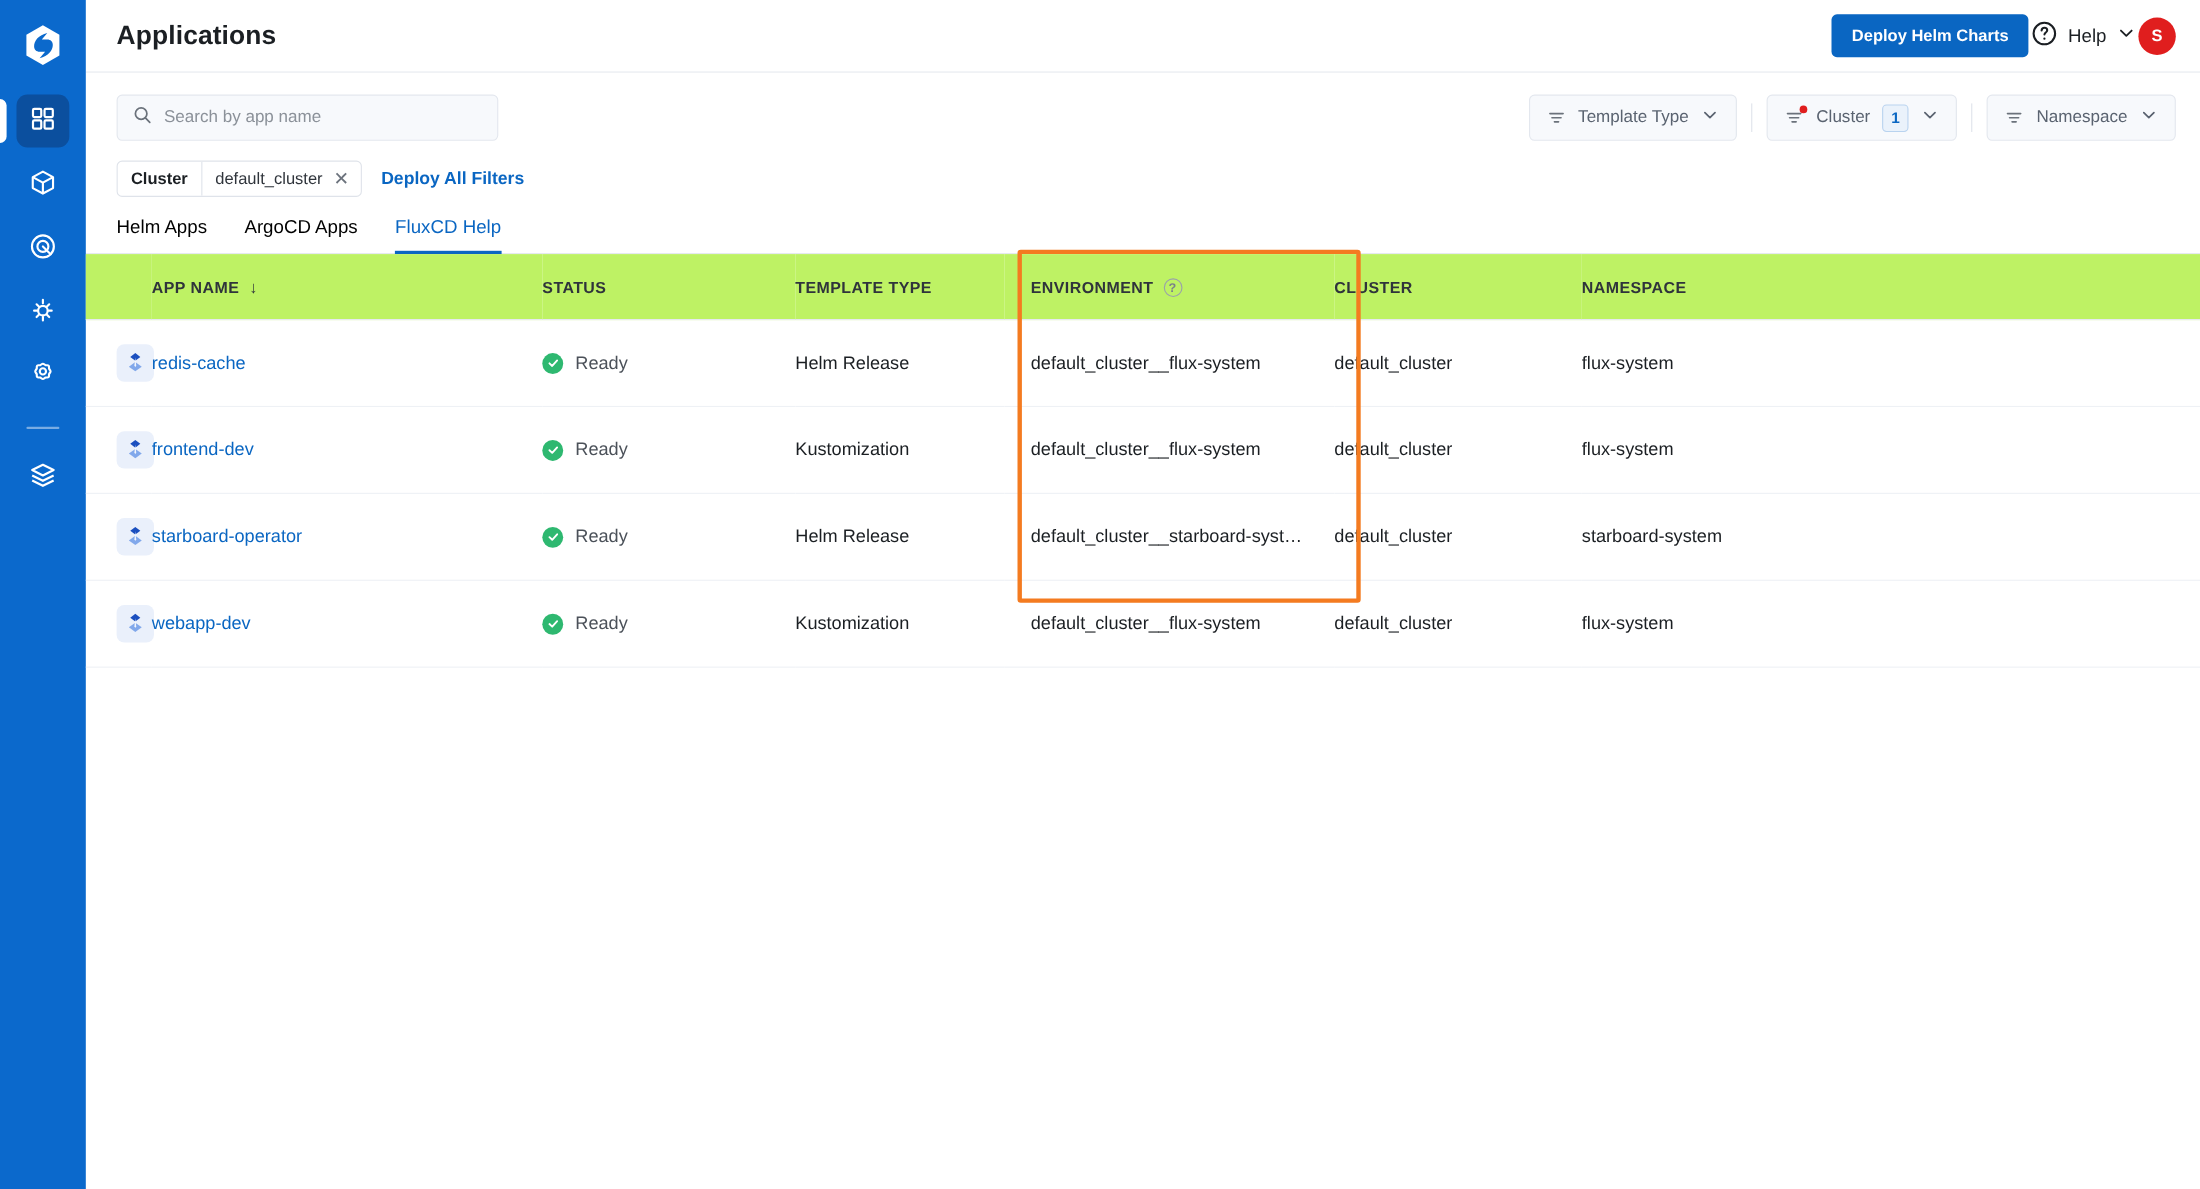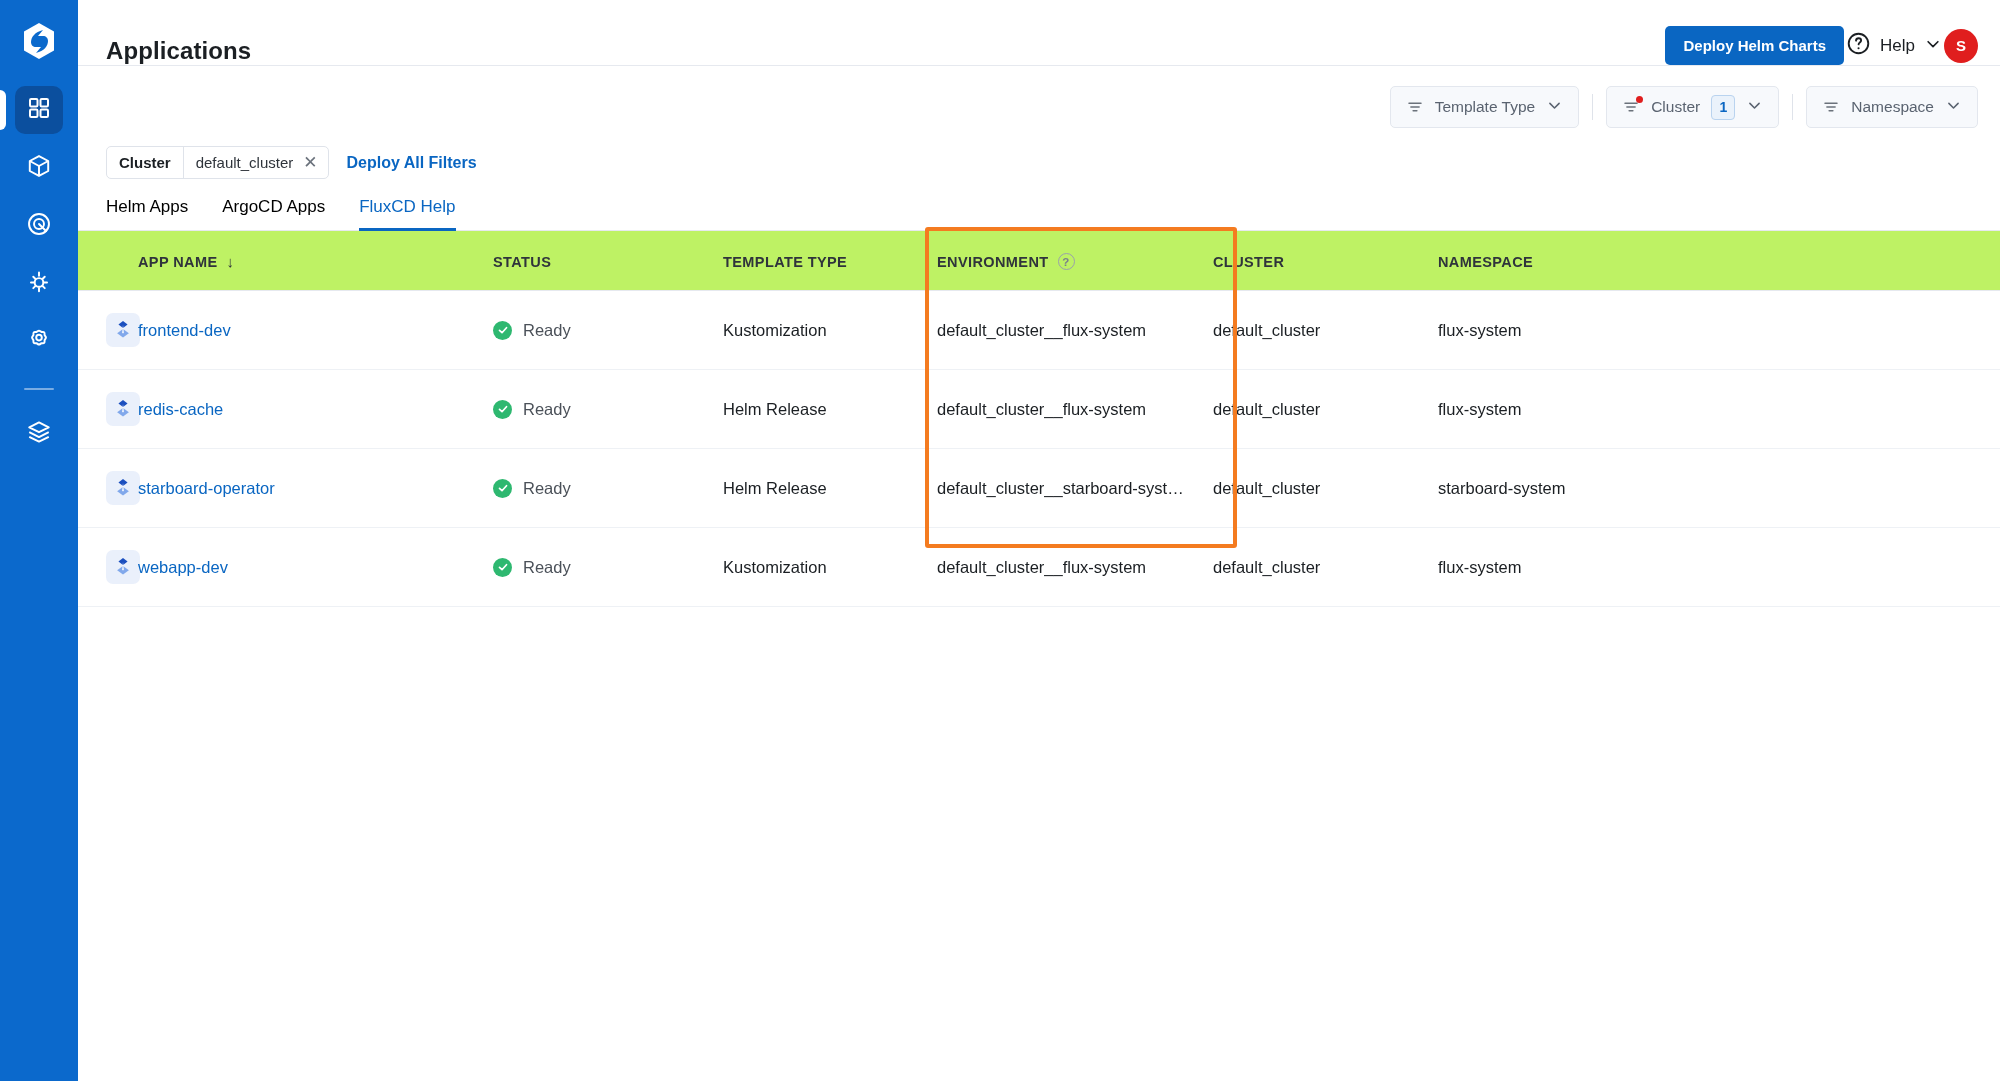--- a/index.html
+++ b/index.html
@@ -40,21 +40,21 @@
   .side-divider {
     width: 30px; height: 2px; background: rgba(255,255,255,0.45);
     margin: 12px 0 10px 0; border-radius: 2px;
   }
 
   
   .main { flex: 1 1 auto; display: flex; flex-direction: column; min-width: 0; background: #fff; }
 
   .topbar {
     height: 66px; flex: 0 0 66px;
-    display: flex; align-items: flex-end;
+    display: flex; align-items: center;
     padding: 0 22px 0 28px;
     border-bottom: 1px solid #e6e9ef;
   }
   .page-title {
     font-size: 24px; font-weight: 700; color: #1b1f23; letter-spacing: .1px;
   }
   .topbar-right { margin-left: auto; display: flex; align-items: center; gap: 2px; }
   .btn-primary {
     background: #0A66C2; color: #fff; border: none;
     font-size: 15px; font-weight: 700; font-family: inherit;
@@ -293,20 +293,29 @@
             <svg width="18" height="18" viewBox="0 0 24 24" fill="none" stroke="#1b1f23" stroke-width="2.2" stroke-linecap="round" stroke-linejoin="round">
               <path d="M5.5 9 L12 15.5 L18.5 9"></path>
             </svg>
           </span>
         </div>
         <div class="avatar">S</div>
       </div>
     </header>
 
     <div class="filterbar">
+      <div class="search-box">
+        <span>
+          <svg width="19" height="19" viewBox="0 0 24 24" fill="none" stroke="#6b727b" stroke-width="2" stroke-linecap="round">
+            <circle cx="10.5" cy="10.5" r="6.6"></circle>
+            <path d="M15.4 15.4 L20.4 20.4"></path>
+          </svg>
+        </span>
+        <input class="search-input" type="text" placeholder="Search by app name" style="">
+      </div>
 
       <div class="filter-group">
 
         <div class="filter-btn">
           <span class="filter-icon-wrap">
             <svg width="18" height="18" viewBox="0 0 24 24" fill="none" stroke="#6b727b" stroke-width="2" stroke-linecap="round">
               <path d="M4 7h16M6.5 12h11M9.5 17h5"></path>
             </svg>
           </span>
           <span>Template Type</span>
@@ -415,62 +424,62 @@
             <td class="col-icon">
               <div class="app-icon-box">
                 <svg width="22" height="22" viewBox="0 0 24 24" aria-hidden="true">
                   <path d="M12 2.2 L17 6 L12 9.8 L7 6 Z" fill="#1B4FBF"></path>
                   <path d="M12 11 L18.4 15.6 L12 20.2 L5.6 15.6 Z" fill="#6E9BE8" opacity="0.85"></path>
                   <path d="M12 6.6 L12.9 14.5 L12 16.2 L11.1 14.5 Z" fill="#ffffff" opacity="0.9"></path>
                 </svg>
               </div>
             </td>
             <td class="col-app">
-              <span class="app-link">frontend-dev</span>
+              <span class="app-link">redis-cache</span>
             </td>
             <td class="col-status">
               <div class="status-cell">
                 <span class="check-circle">
                   <svg width="12" height="12" viewBox="0 0 24 24" fill="none" stroke="#ffffff" stroke-width="3.4" stroke-linecap="round" stroke-linejoin="round">
                       <path d="M5 12.6 L10 17.4 L19 7.4"></path>
                     </svg>
                 </span>
                 <span class="status-text">Ready</span>
               </div>
             </td>
-            <td class="col-tmpl">Kustomization</td>
+            <td class="col-tmpl">Helm Release</td>
             <td class="col-env ellipsis">default_cluster__flux-system</td>
             <td class="col-clu">default_cluster</td>
             <td class="col-ns">flux-system</td>
           </tr>
 
           <tr>
             <td class="col-icon">
               <div class="app-icon-box">
                 <svg width="22" height="22" viewBox="0 0 24 24" aria-hidden="true">
                   <path d="M12 2.2 L17 6 L12 9.8 L7 6 Z" fill="#1B4FBF"></path>
                   <path d="M12 11 L18.4 15.6 L12 20.2 L5.6 15.6 Z" fill="#6E9BE8" opacity="0.85"></path>
                   <path d="M12 6.6 L12.9 14.5 L12 16.2 L11.1 14.5 Z" fill="#ffffff" opacity="0.9"></path>
                 </svg>
               </div>
             </td>
             <td class="col-app">
-              <span class="app-link">redis-cache</span>
+              <span class="app-link">frontend-dev</span>
             </td>
             <td class="col-status">
               <div class="status-cell">
                 <span class="check-circle">
                   <svg width="12" height="12" viewBox="0 0 24 24" fill="none" stroke="#ffffff" stroke-width="3.4" stroke-linecap="round" stroke-linejoin="round">
                       <path d="M5 12.6 L10 17.4 L19 7.4"></path>
                     </svg>
                 </span>
                 <span class="status-text">Ready</span>
               </div>
             </td>
-            <td class="col-tmpl">Helm Release</td>
+            <td class="col-tmpl">Kustomization</td>
             <td class="col-env ellipsis">default_cluster__flux-system</td>
             <td class="col-clu">default_cluster</td>
             <td class="col-ns">flux-system</td>
           </tr>
 
           <tr>
             <td class="col-icon">
               <div class="app-icon-box">
                 <svg width="22" height="22" viewBox="0 0 24 24" aria-hidden="true">
                   <path d="M12 2.2 L17 6 L12 9.8 L7 6 Z" fill="#1B4FBF"></path>

